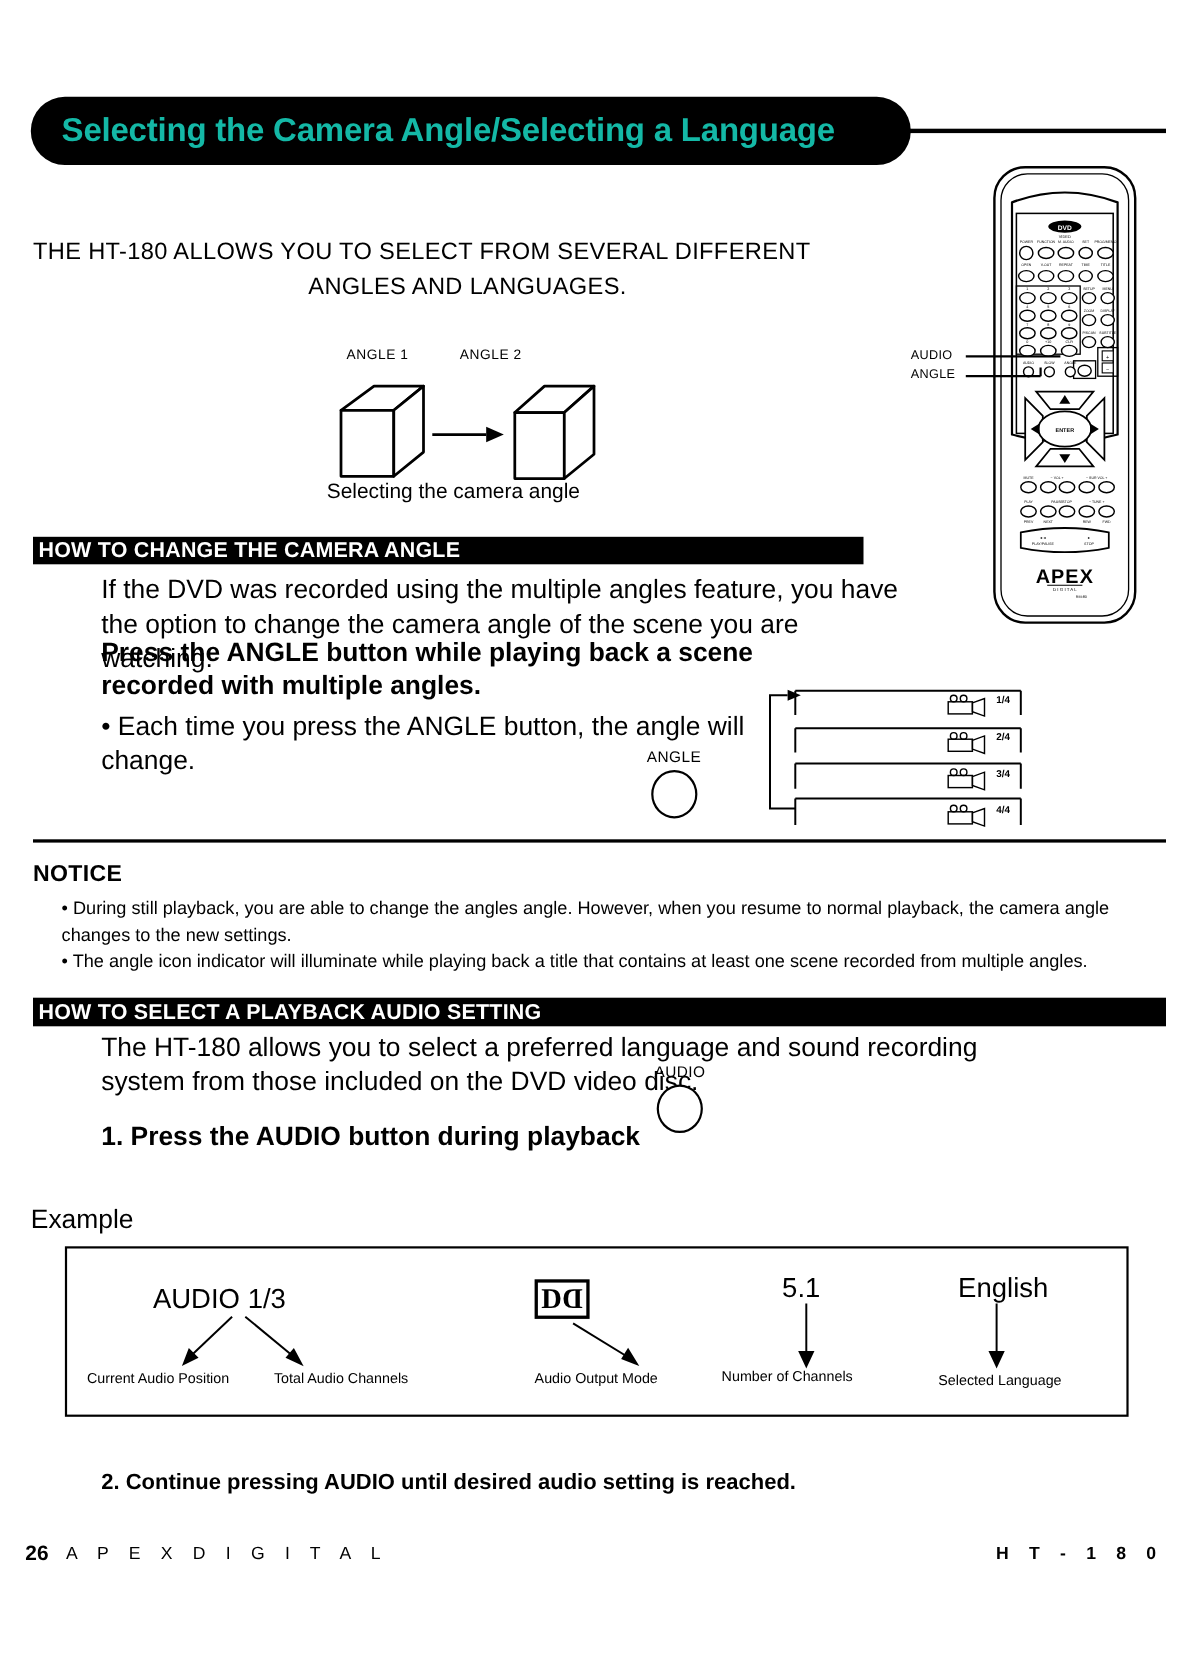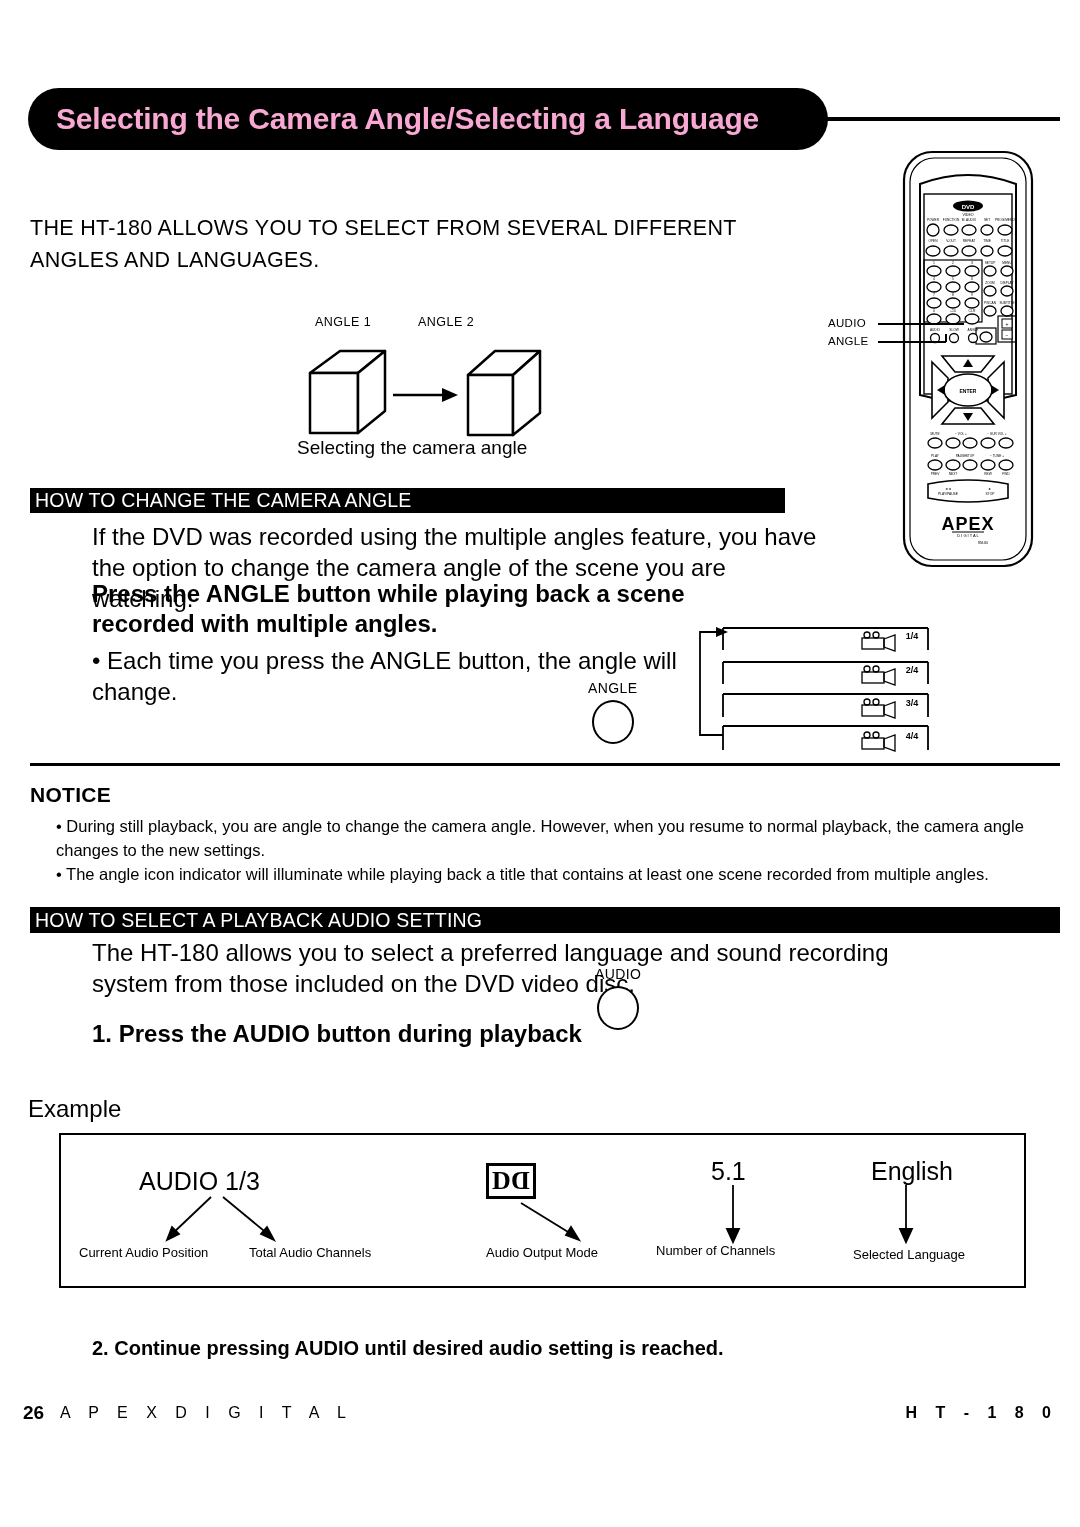--- a/index.html
+++ b/index.html
@@ -24,21 +24,21 @@
     position: absolute;
     left: 0; top: 0;
     width: 800px; height: 62px;
     background: #000000;
     border-radius: 31px;
     display: flex;
     align-items: center;
     padding-left: 28px;
   }
   .title-pill span {
-    color: #f9a8d4;
+    color: #14b8a6;
     font-size: 30px;
     font-weight: bold;
     letter-spacing: -0.2px;
     white-space: nowrap;
   }
   .title-rule {
     position: absolute;
     left: 795px; top: 29px;
     width: 237px; height: 4px;
     background: #000000;
@@ -47,21 +47,21 @@
   
   .intro {
     position: absolute;
     left: 30px; top: 212px;
     width: 790px;
     font-size: 21.5px;
     line-height: 32px;
     text-align: justify;
     letter-spacing: 0.3px;
   }
-  .intro .l2 { text-align: left; }
+  .intro .l2 { text-align: center; }
 
   
   .cube-area {
     position: absolute;
     left: 290px; top: 315px;
     width: 290px; height: 150px;
   }
   .cube-label {
     position: absolute;
     font-size: 12.5px;
@@ -74,21 +74,21 @@
     left: 297px; top: 437px;
     font-size: 19px;
   }
 
   
   .sect-bar {
     position: absolute;
     background: #000000;
     color: #ffffff;
     font-size: 19.5px;
-    font-weight: normal;
+    font-weight: bold;
     letter-spacing: 0.2px;
     display: flex;
     align-items: center;
     padding-left: 5px;
   }
   .sect-bar.s1 { left: 30px; top: 488px; width: 755px; height: 25px; }
   .sect-bar.s2 { left: 30px; top: 907px; width: 1030px; height: 26px; }
 
   
   .para {
@@ -518,21 +518,21 @@
       <rect x="172" y="116" width="22" height="11" fill="none" stroke="#000000" stroke-width="1.3"></rect>
       <polygon points="194,117 205,113 205,129 194,125" fill="none" stroke="#000000" stroke-width="1.3"></polygon>
       <text x="222" y="117" font-size="9" fill="#000000" text-anchor="middle" font-family="Liberation Sans, sans-serif" font-weight="bold">4/4</text>
     </g>
   </svg>
 </div>
 
 <div class="divider"></div>
 <div class="notice-title">NOTICE</div>
 <div class="notice-list">
-  <div>• During still playback, you are angle to change the camera angle.  However, when you resume to normal playback, the camera angle changes to the new settings.</div>
+  <div>• During still playback, you are able to change the angles angle.  However, when you resume to normal playback, the camera angle changes to the new settings.</div>
   <div>• The angle icon indicator will illuminate while playing back a title that contains at least one scene recorded from multiple angles.</div>
 </div>
 
 <div class="sect-bar s2">
   <span>HOW TO SELECT A PLAYBACK AUDIO SETTING</span>
 </div>
 <div class="para p-audio">The HT-180 allows you to select a preferred language and sound recording system from those included on the DVD video disc.</div>
 <div class="para p-step1">1. Press the AUDIO button during playback</div>
 
 <div class="btn-group btn-audio">

